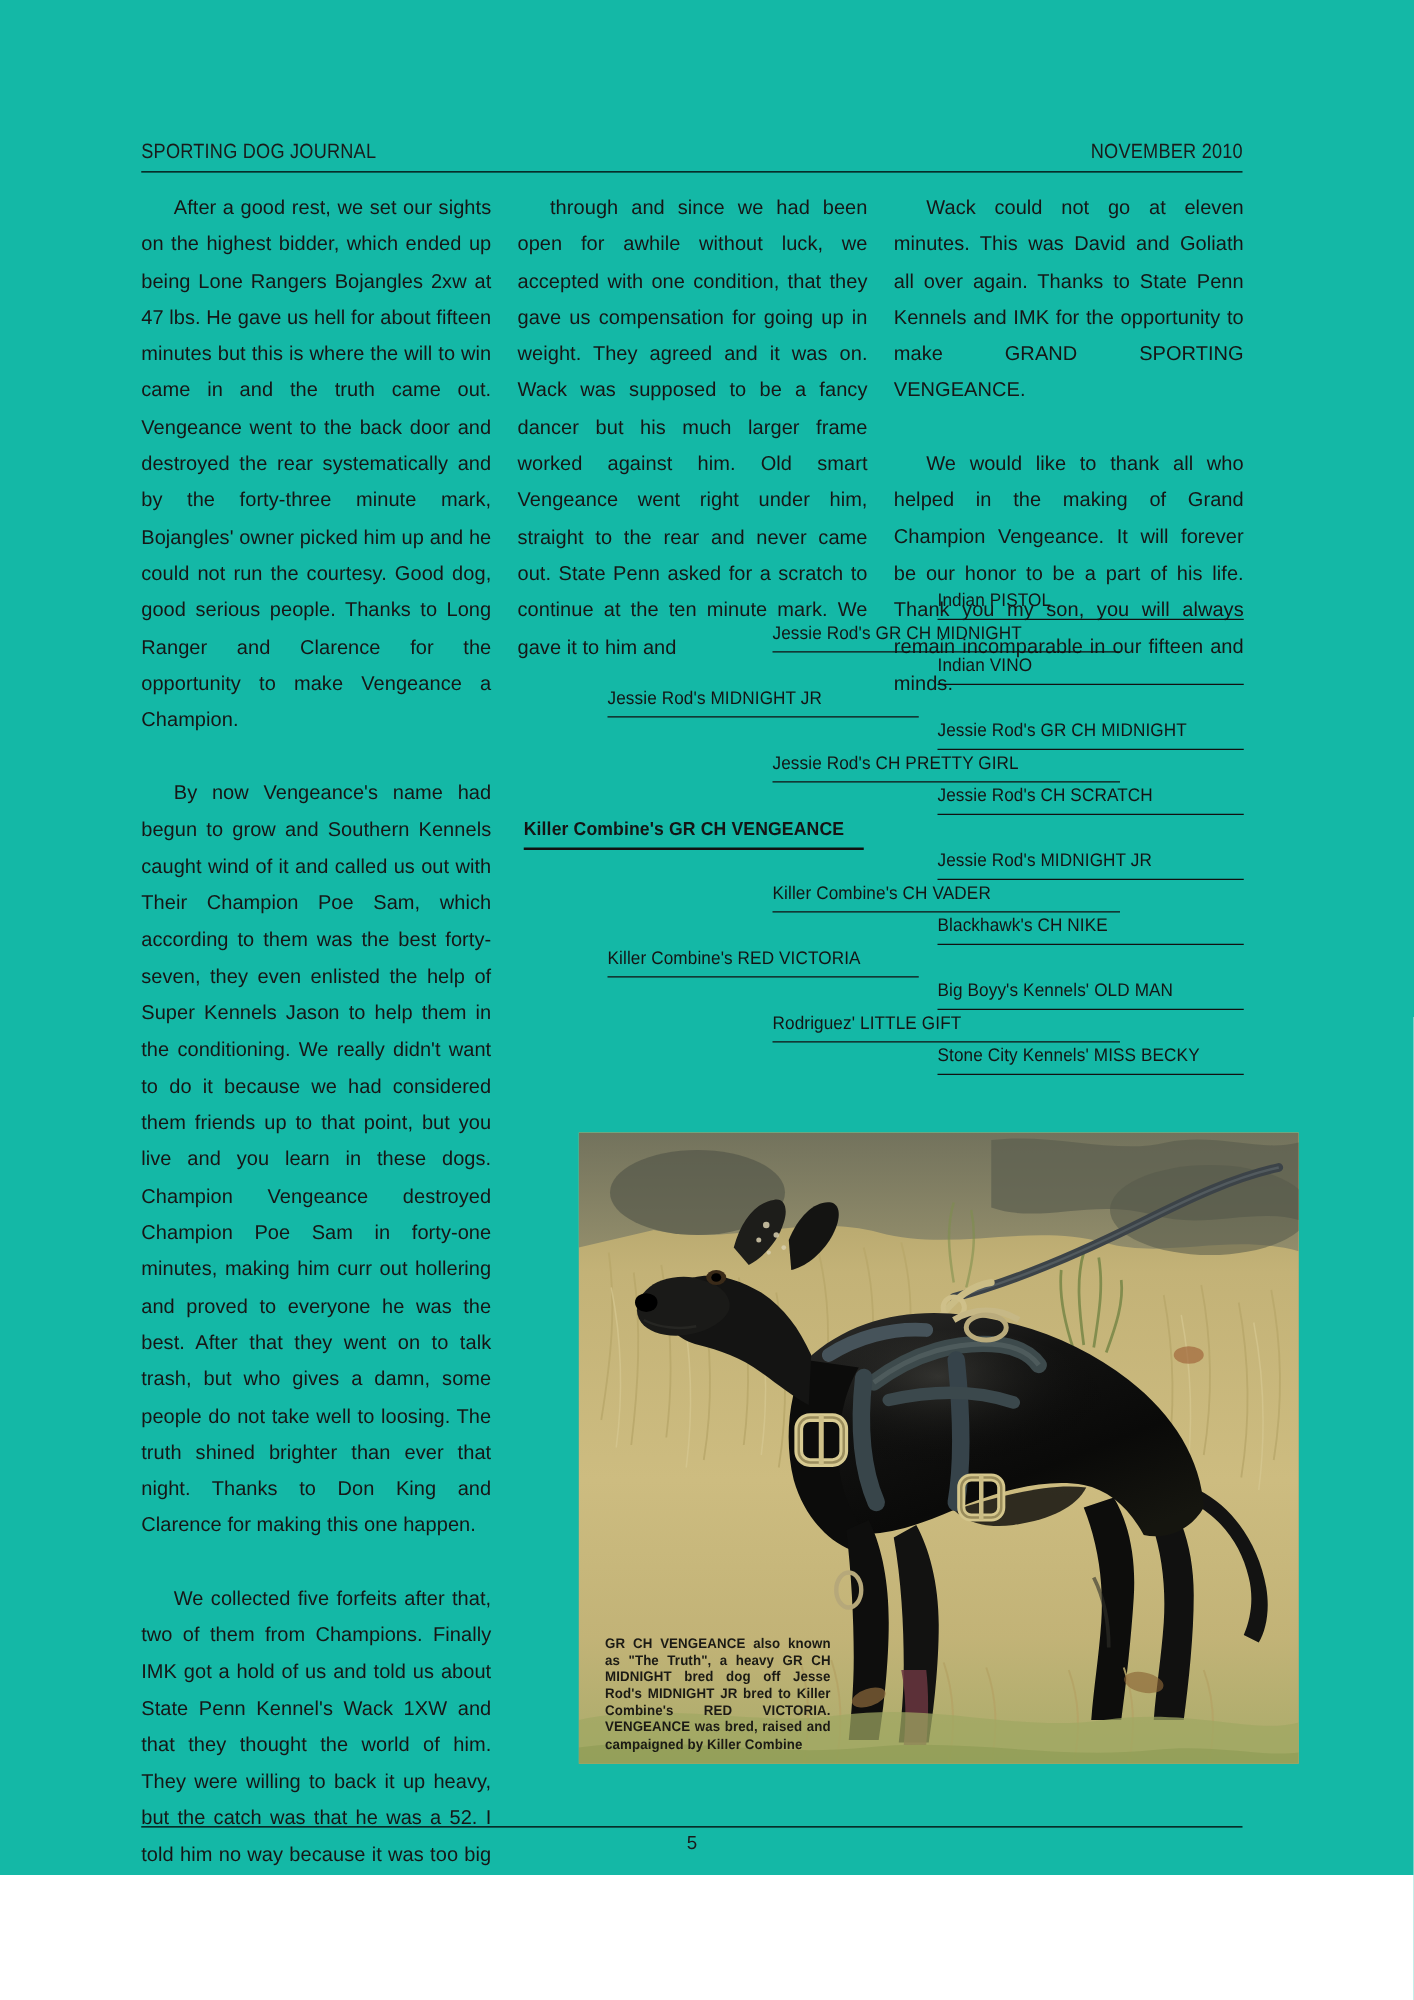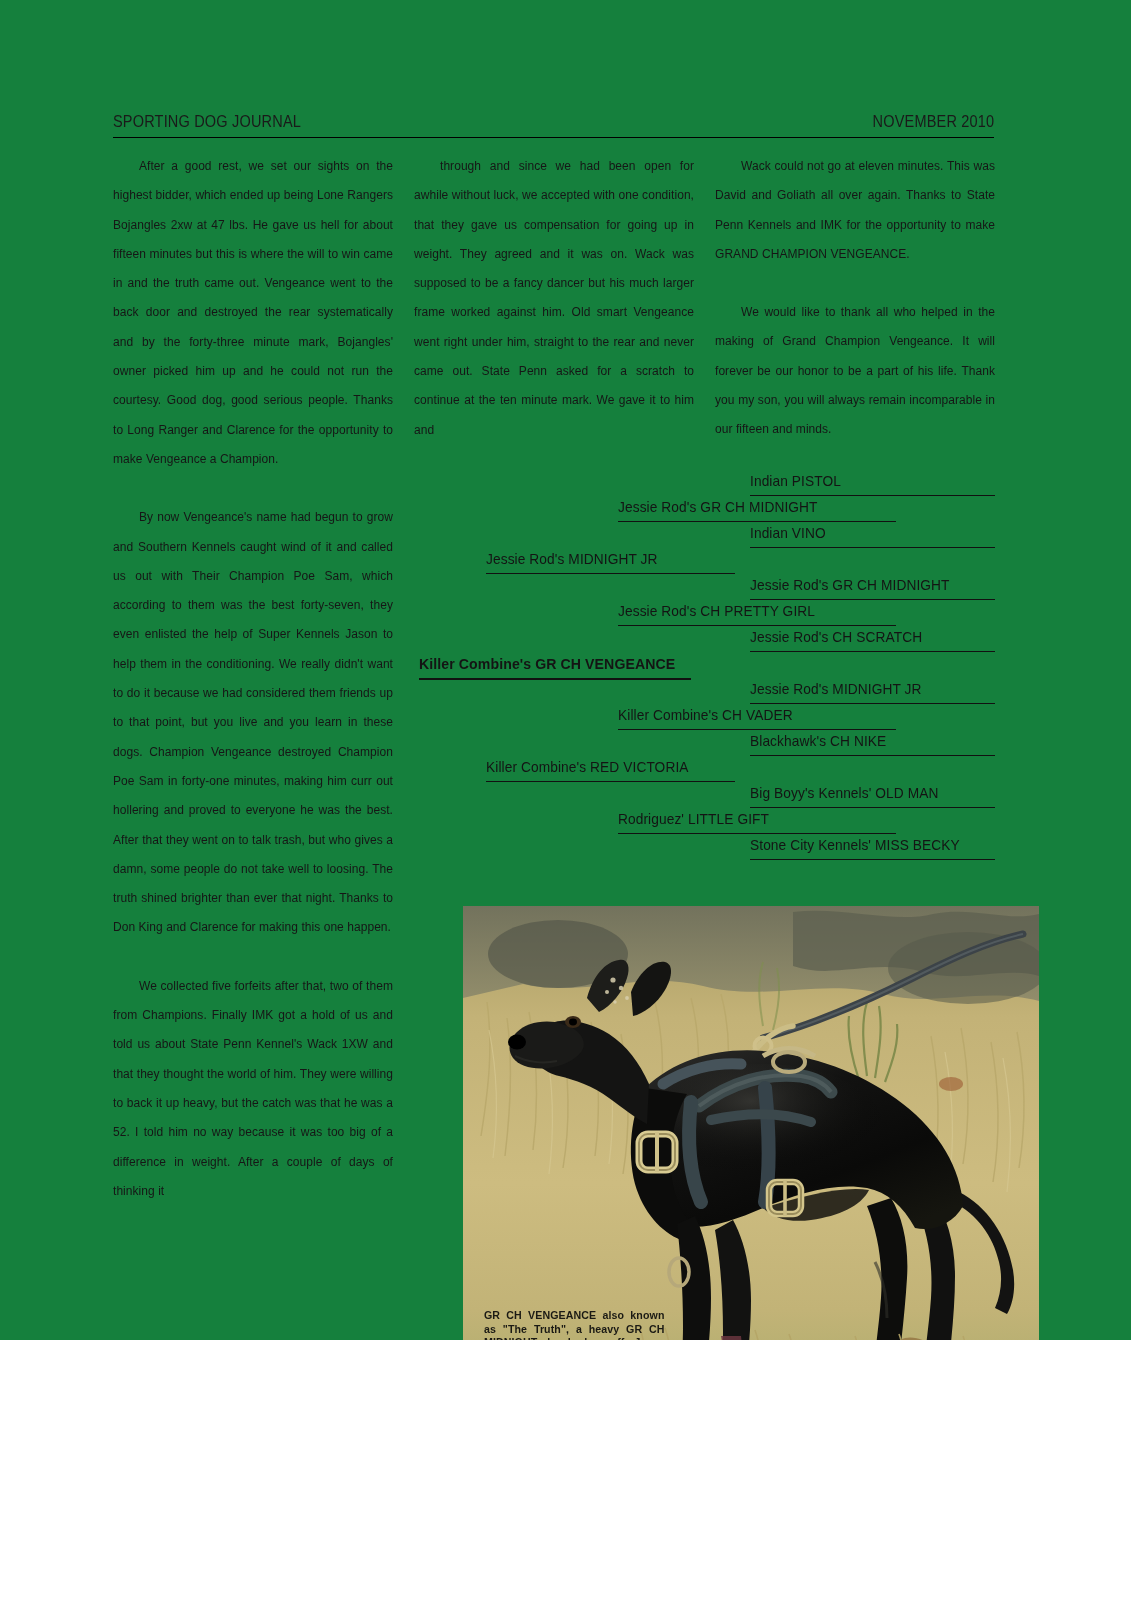--- a/index.html
+++ b/index.html
@@ -8,22 +8,22 @@
     padding: 0;
     background: #ffffff;
   }
   body {
     font-family: "Liberation Sans", sans-serif;
     color: #000000;
   }
   .page {
     position: relative;
     width: 1131px;
-    height: 1340px;
-    background: #15803d;
+    height: 1500px;
+    background: #14b8a6;
     overflow: hidden;
     box-sizing: border-box;
   }
 
   
   .masthead {
     position: absolute;
     left: 113px;
     top: 112px;
     width: 880px;
@@ -44,21 +44,21 @@
     width: 881px;
     height: 1px;
     background: #000000;
   }
 
   
   .col {
     position: absolute;
     top: 152px;
     width: 280px;
-    font-size: 12px;
+    font-size: 16px;
     line-height: 29.3px;
     text-align: justify;
     color: #161616;
     letter-spacing: 0.05px;
   }
   .col p {
     margin: 0 0 29px 0;
     text-indent: 26px;
   }
   .col p:last-child { margin-bottom: 0; }
@@ -161,21 +161,21 @@
     <p>After a good rest, we set our sights on the highest bidder, which ended up being Lone Rangers Bojangles 2xw at 47 lbs. He gave us hell for about fifteen minutes but this is where the will to win came in and the truth came out. Vengeance went to the back door and destroyed the rear systematically and by the forty-three minute mark, Bojangles' owner picked him up and he could not run the courtesy. Good dog, good serious people. Thanks to Long Ranger and Clarence for the opportunity to make Vengeance a Champion.</p>
     <p>By now Vengeance's name had begun to grow and Southern Kennels caught wind of it and called us out with Their Champion Poe Sam, which according to them was the best forty-seven, they even enlisted the help of Super Kennels Jason to help them in the conditioning. We really didn't want to do it because we had considered them friends up to that point, but you live and you learn in these dogs. Champion Vengeance destroyed Champion Poe Sam in forty-one minutes, making him curr out hollering and proved to everyone he was the best. After that they went on to talk trash, but who gives a damn, some people do not take well to loosing. The truth shined brighter than ever that night. Thanks to Don King and Clarence for making this one happen.</p>
     <p>We collected five forfeits after that, two of them from Champions. Finally IMK got a hold of us and told us about State Penn Kennel's Wack 1XW and that they thought the world of him. They were willing to back it up heavy, but the catch was that he was a 52. I told him no way because it was too big of a difference in weight. After a couple of days of thinking it</p>
   </div>
 
   <div class="col" id="col2">
     <p>through and since we had been open for awhile without luck, we accepted with one  condition, that they gave us compensation for going up in weight. They agreed and it was on. Wack was supposed to be a fancy dancer but his much larger frame worked against him. Old smart Vengeance went right under him, straight to the rear and never came out. State Penn asked for a scratch to continue at the ten minute mark. We gave it to him and</p>
   </div>
 
   <div class="col" id="col3">
-    <p>Wack could not go at eleven minutes. This was David and Goliath all over again. Thanks to State Penn Kennels and IMK for the opportunity to make GRAND CHAMPION VENGEANCE.</p>
+    <p>Wack could not go at eleven minutes. This was David and Goliath all over again. Thanks to State Penn Kennels and IMK for the opportunity to make GRAND SPORTING VENGEANCE.</p>
     <p>We would like to thank all who helped in the making of Grand Champion Vengeance. It will forever be our honor to be a part of his life. Thank you my son, you will always remain incomparable in our fifteen and minds.</p>
   </div>
 
   <div class="pedigree">
 
     <div class="ped-item" style="left:331px; top:3px;">
       <span>Indian PISTOL</span>
     </div>
     <div class="ped-rule" style="left:331px; top:25px; width:245px;"></div>
 

